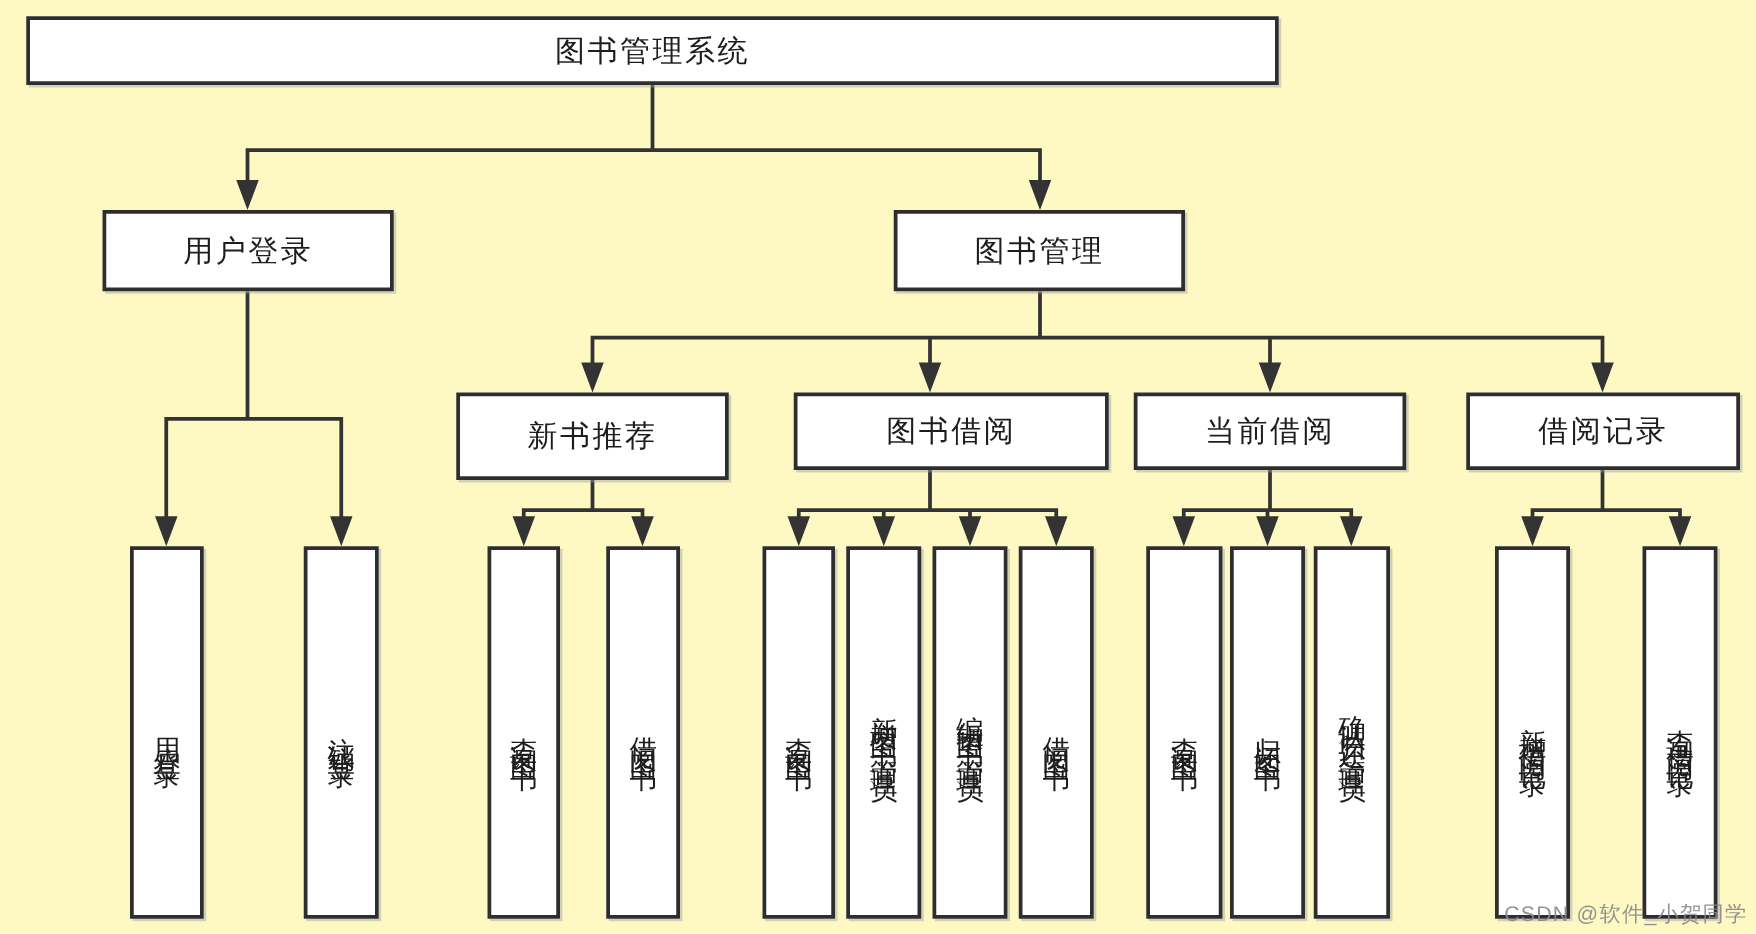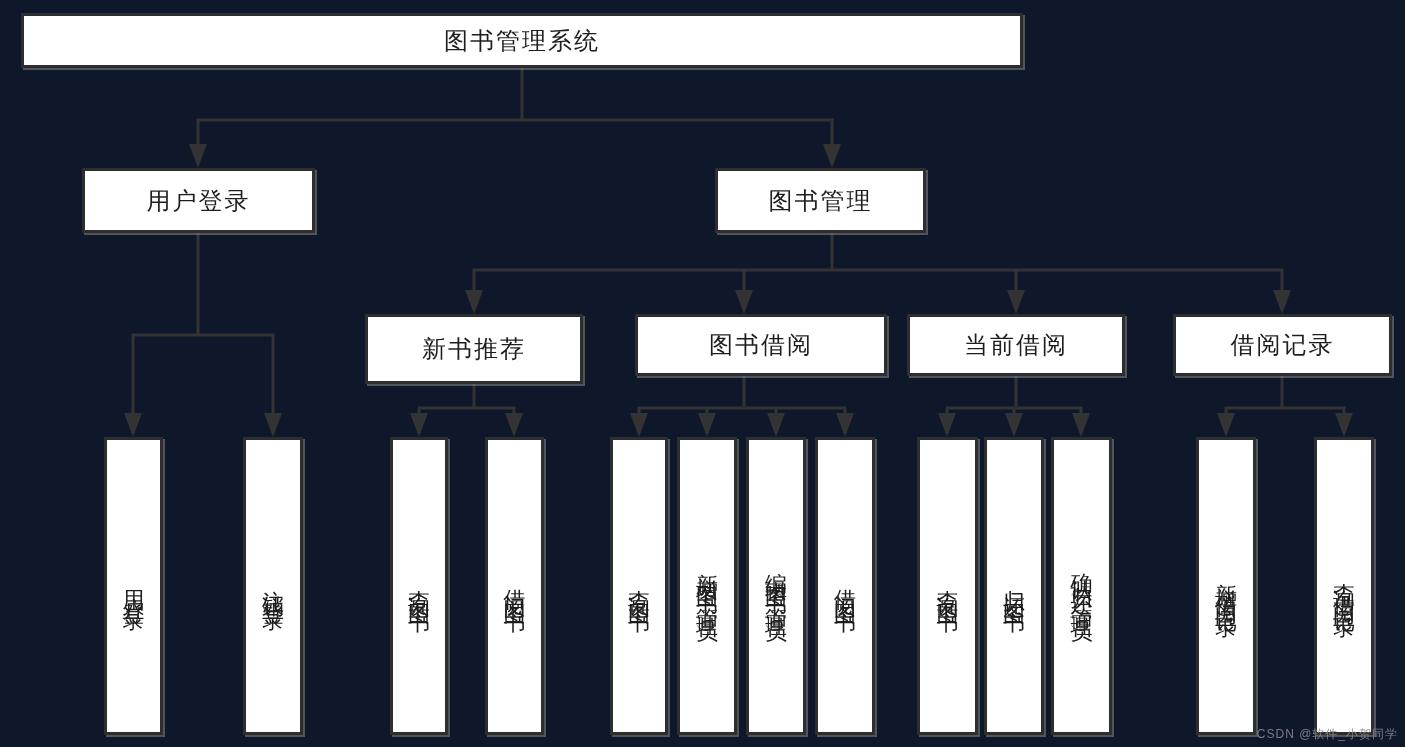--- a/index.html
+++ b/index.html
@@ -4,21 +4,21 @@
 <style>
   html, body {
     margin: 0;
     padding: 0;
     background: #ffffff;
   }
   .stage {
     position: relative;
     width: 1405px;
     height: 747px;
-    background: #0f172a;
+    background: #fef9c3;
     font-family: "Liberation Sans", "DejaVu Sans", sans-serif;
     overflow: hidden;
   }
   .connectors {
     position: absolute;
     left: 0;
     top: 0;
     pointer-events: none;
   }
   .node {
@@ -41,21 +41,21 @@
   .node.v {
     font-size: 22px;
     letter-spacing: 7px;
     writing-mode: vertical-rl;
     text-orientation: mixed;
   }
   
   .n-root  { left: 21px;   top: 13px;  width: 1002px; height: 55px; }
   
   .n-l2a   { left: 82px;   top: 168px; width: 233px;  height: 65px; }
-  .n-l2b   { left: 715px;  top: 168px; width: 211px;  height: 65px; font-family: Liberation Serif, serif; }
+  .n-l2b   { left: 715px;  top: 168px; width: 233px;  height: 65px; font-family: Liberation Serif, serif; }
   
   .n-l3a   { left: 365px;  top: 314px; width: 218px;  height: 70px; }
   .n-l3b   { left: 635px;  top: 314px; width: 252px;  height: 62px; }
   .n-l3c   { left: 907px;  top: 314px; width: 218px;  height: 62px; }
   .n-l3d   { left: 1173px; top: 314px; width: 219px;  height: 62px; }
   
   .n-le1   { left: 104px;  top: 437px; width: 59px;   height: 298px; }
   .n-le2   { left: 243px;  top: 437px; width: 60px;   height: 298px; }
   .n-le3   { left: 390px;  top: 437px; width: 58px;   height: 298px; }
   .n-le4   { left: 485px;  top: 437px; width: 59px;   height: 298px; }
@@ -65,21 +65,21 @@
   .n-le8   { left: 815px;  top: 437px; width: 60px;   height: 298px; }
   .n-le9   { left: 917px;  top: 437px; width: 61px;   height: 298px; }
   .n-le10  { left: 984px;  top: 437px; width: 60px;   height: 298px; }
   .n-le11  { left: 1051px; top: 437px; width: 61px;   height: 298px; }
   .n-le12  { left: 1196px; top: 437px; width: 60px;   height: 298px; }
   .n-le13  { left: 1314px; top: 437px; width: 60px;   height: 298px; }
   .watermark {
     position: absolute;
     right: 7px;
     bottom: 4px;
-    font-size: 12px;
+    font-size: 17px;
     letter-spacing: 1px;
     color: rgba(135,135,143,0.9);
     white-space: nowrap;
     margin-left: 48px;
   }
 </style>
 </head>
 <body>
 
 <div class="stage">

